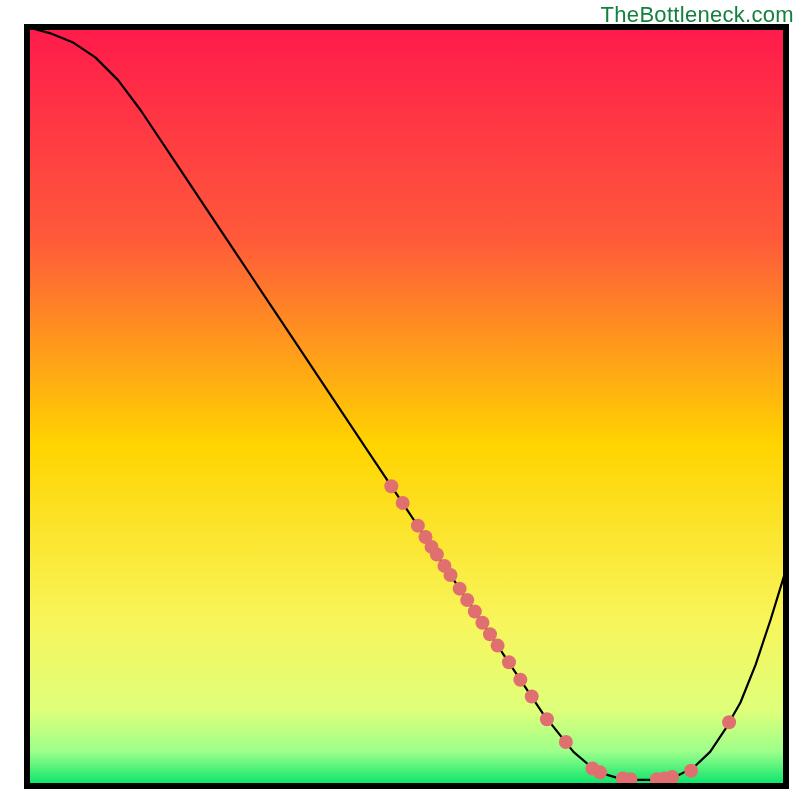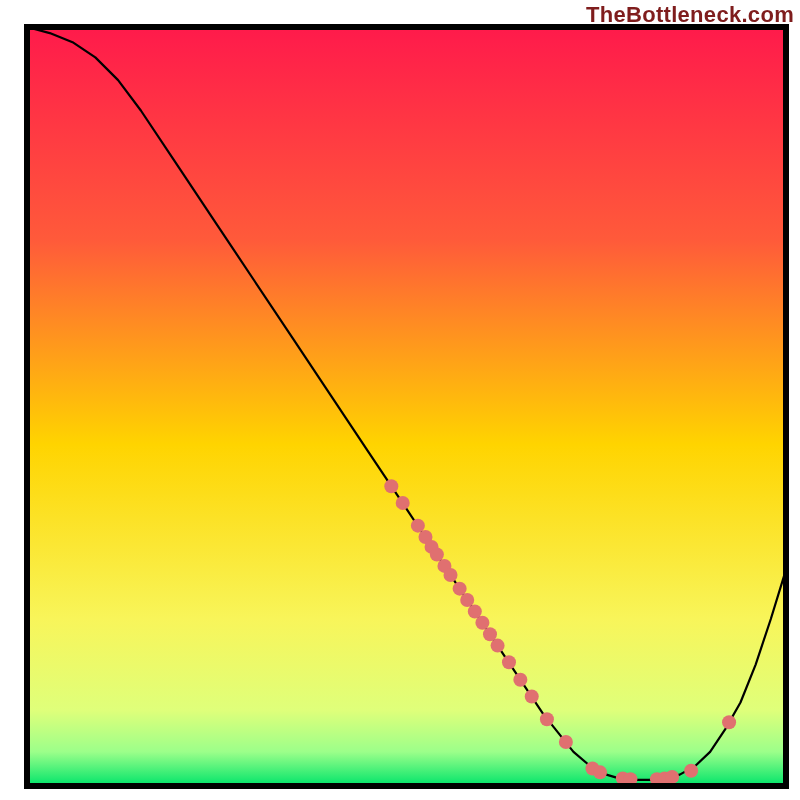--- a/index.html
+++ b/index.html
@@ -13,22 +13,22 @@
   .container {
     position: relative;
     width: 800px;
     height: 800px;
   }
   .watermark {
     position: absolute;
     top: 2px;
     right: 6px;
     font-size: 22px;
-    font-weight: bold;
-    color: #7f1d1d;
+    font-weight: normal;
+    color: #15803d;
     letter-spacing: 0.3px;
   }
   svg {
     display: block;
   }
 </style>
 </head>
 <body>
 <div class="container">
 

